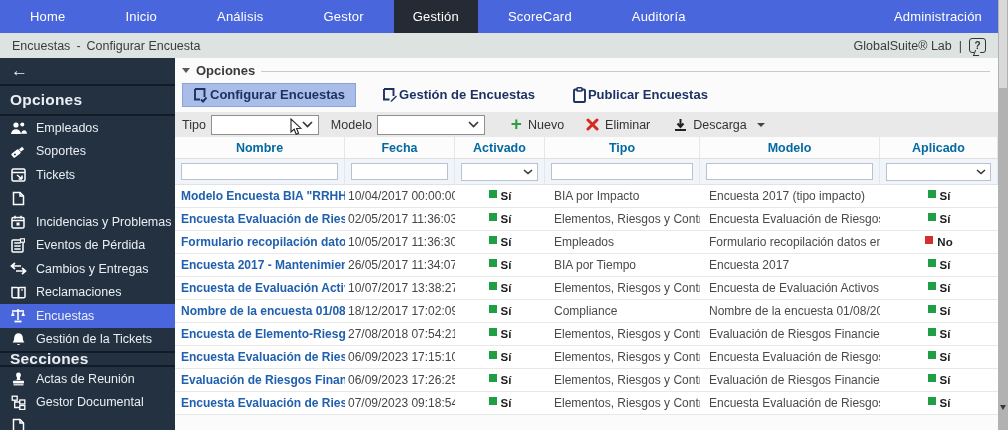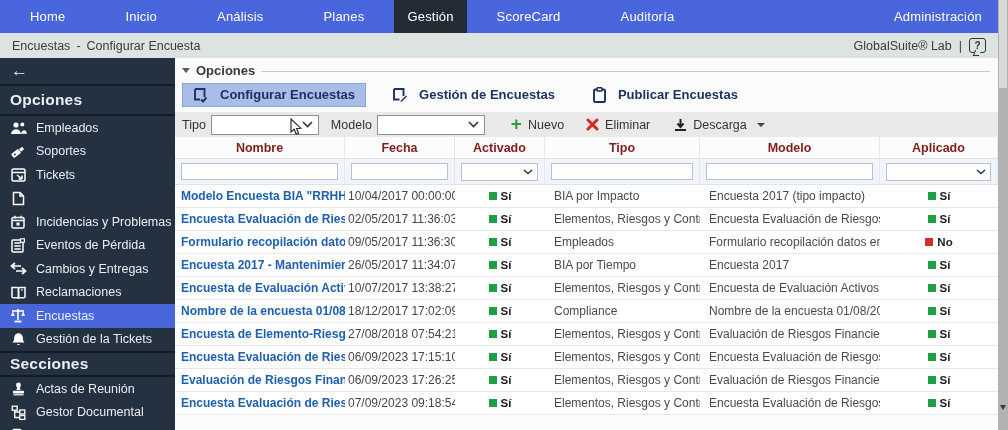--- a/index.html
+++ b/index.html
@@ -4,91 +4,91 @@
 <style>
   * { margin:0; padding:0; box-sizing:border-box; }
   html,body { width:1008px; height:430px; }
   body { font-family:"Liberation Sans", sans-serif; background:#fff; overflow:hidden; }
   .page { position:relative; width:1008px; height:430px; overflow:hidden; background:#fff; }
 
   
   .topnav { position:absolute; left:0; top:0; width:998px; height:33px; background:#4a66dd;
             display:flex; align-items:stretch; color:#fff; font-size:13px; }
   .nav-item { display:flex; align-items:center; padding:0 30px; cursor:default; letter-spacing:.2px; }
-  .nav-item.active { background:#252b34; padding:0 13px; }
+  .nav-item.active { background:#252b34; padding:0 19px; }
   .nav-item.push-right { margin-left:auto; padding-right:16px;text-align:right; }
 
   
   .crumbbar { position:absolute; left:0; top:33px; width:998px; height:25px; background:#dce3e0;
               display:flex; align-items:center; padding:0 12px; font-size:12.5px; color:#3c3c3c; }
   .crumb-right { margin-left:auto; display:flex; align-items:center; gap:7px; color:#3c3c3c; }
   .help-bubble { width:17px; height:15px; border:1.6px solid #333; border-radius:3px; position:relative;
                  display:flex; align-items:center; justify-content:center; font-size:10px; font-weight:700; color:#333; }
   .help-bubble:after { content:""; position:absolute; left:4px; bottom:-4px; width:5px; height:5px;
                  background:#dce3e0; border-left:1.6px solid #333; border-bottom:1.6px solid #333;
                  transform:skewX(-20deg); }
 
   
   .sidebar { position:absolute; left:0; top:58px; width:175px; height:372px; background:#233140;
              color:#e9eef3; overflow:hidden; }
   .side-back { height:28px; display:flex; align-items:center; padding-left:11px;
                border-bottom:2px solid #121c26; font-size:17px; font-weight:700; }
   .side-header { height:30px; display:flex; align-items:center; padding-left:10px;
                  font-weight:700; font-size:15.5px; border-bottom:2px solid #121c26; letter-spacing:.2px; }
-  .side-header.second { border-top:2px solid #121c26; height:26px; }
+  .side-header.second { border-top:2px solid #121c26; height:16px; }
   .side-item { height:23.5px; display:flex; align-items:center; padding-left:9px; gap:9px;
                font-size:12.5px; white-space:nowrap; }
   .side-item.selected { background:#4a66dd; }
   .side-item .icon { width:18px; display:flex; justify-content:center; align-items:center; flex:none; }
   .side-item .icon svg { display:block; }
 
   
   .main { position:absolute; left:175px; top:58px; width:823px; height:372px; background:#fbfbfb; }
   .panel-head { position:absolute; top:4px; left:7px; right:8px; height:16px;
                 display:flex; align-items:center; gap:6px; font-size:13px; font-weight:700; color:#3a3a3a; }
   .tri-down { width:0; height:0; border-left:4.5px solid transparent; border-right:4.5px solid transparent;
               border-top:5.5px solid #5a5a5a; }
   .head-rule { flex:1; height:1px; background:#cacaca; margin-top:2px; }
 
   .tabs { position:absolute; top:23px; left:7px; height:27px; display:flex; gap:15px; align-items:center; }
-  .tab { display:flex; align-items:center; gap:11px; padding:3px 10px; font-size:13px; font-weight:700;
+  .tab { display:flex; align-items:center; gap:1px; padding:3px 10px; font-size:13px; font-weight:700;
          color:#1d3263; border:1px solid transparent; }
   .tab.active { background:#a9bde8; border:1px solid #8aa2da; }
   .tab .icon svg { display:block; }
 
   .toolbar { position:absolute; top:54px; left:0; width:823px; height:25px; background:#e9e9e9;
              display:flex; align-items:center; font-size:12.5px; color:#333; padding-left:7px; }
   .tb-label { margin-right:5px; }
   .fselect { width:108px; height:20px; background:#fff; border:1px solid #8f8f8f; position:relative;
              display:flex; align-items:center; justify-content:flex-end; padding-right:5px; }
   .fselect svg { display:block; }
   .tb-btn { display:flex; align-items:center; gap:6px; font-size:12.5px; color:#333; }
   .gap1 { margin-left:26px; } .gap2 { margin-left:22px; } .gap3 { margin-left:24px; }
   .plus-glyph { color:#2f9e3f; font-size:19px; font-weight:800; line-height:1; margin-top:-2px; }
   .caret-sm { width:0; height:0; border-left:4px solid transparent; border-right:4px solid transparent;
               border-top:4.5px solid #444; margin-left:4px; }
 
   
   .grid { position:absolute; top:79px; left:0; width:823px; }
   .grow { display:grid; grid-template-columns:170px 110px 90px 155px 180px 118px; align-items:center; }
   .g-head { height:22px; background:#fcfcfc; border-bottom:1px solid #e0e0e0; font-weight:700;
-            font-size:12.5px; color:#7f1d1d; }
+            font-size:12.5px; color:#0369a1; }
   .g-head .gcell { text-align:center; border-right:1px solid #e6e6e6; height:100%;
                    display:flex; align-items:center; justify-content:center; }
   .g-filter { height:26px; background:#f1f5f9; border-bottom:1px solid #dfe3e8; }
   .g-filter .gcell { padding:0 6px; border-right:1px solid #e2e8ef; height:100%;
                      display:flex; align-items:center; }
   .g-filter input { width:100%; height:17px; border:1px solid #b7c3d3; background:#fff; font-size:11px; }
   .fsel2 { width:100%; height:18px; border:1px solid #b7c3d3; background:#fff; display:flex;
            align-items:center; justify-content:flex-end; padding-right:4px; }
   .g-row { height:23px; background:#fff; border-bottom:1px solid #e8e8e8; font-size:12px; }
   .cell-nombre { font-weight:700; color:#2060ae; padding-left:6px; white-space:nowrap; overflow:hidden; }
   .cell-fecha { color:#454545; padding-left:3px; white-space:nowrap; overflow:hidden; }
   .cell-mid { color:#4a4a4a; padding-left:9px; white-space:nowrap; overflow:hidden; }
-  .cell-flag { display:flex; align-items:center; justify-content:center; gap:4px; }
+  .cell-flag { display:flex; align-items:flex-start; justify-content:center; gap:4px; }
   .sq { width:8px; height:8px; display:inline-block; }
   .sq.yes { background:#1f9e43; } .sq.no { background:#d32f2f; }
   .flag-txt { font-weight:700; font-size:11.5px; color:#1d1d1d; }
 
   
   .vscroll { position:absolute; right:0; top:0; width:10px; height:430px; background:#b2b2b2; }
   .vthumb { position:absolute; top:0; left:1px; right:1px; height:88px; background:#d9d9d9; }
   .sb-arrow { position:absolute; bottom:20px; left:1.5px; width:0; height:0;
               border-left:3.5px solid transparent; border-right:3.5px solid transparent;
               border-top:5px solid #3a3a3a; }
@@ -97,21 +97,21 @@
 </style>
 </head>
 <body>
 
 <div class="page">
 
   <div class="topnav" id="topnav">
       <div class="nav-item">Home</div>
       <div class="nav-item">Inicio</div>
       <div class="nav-item">Análisis</div>
-      <div class="nav-item">Planes</div>
+      <div class="nav-item">Gestor</div>
       <div class="nav-item active">Gestión</div>
       <div class="nav-item">ScoreCard</div>
       <div class="nav-item">Auditoría</div>
       <div class="nav-item push-right">Administración</div>
     </div>
 
   <div class="crumbbar">
     <span>Encuestas</span>
     <span style="margin:0 6px;">-</span>
     <span>Configurar Encuesta</span>
@@ -395,21 +395,21 @@
             </div>
             <div class="cell-mid">Elementos, Riesgos y Controles</div>
             <div class="cell-mid">Encuesta Evaluación de Riesgos Corp</div>
             <div class="cell-flag">
               <span class="sq yes"></span>
               <span class="flag-txt">Sí</span>
             </div>
           </div>
           <div class="grow g-row">
             <div class="cell-nombre">Formulario recopilación datos empl</div>
-            <div class="cell-fecha">09/05/2017 11:36:30</div>
+            <div class="cell-fecha">10/05/2017 11:36:30</div>
             <div class="cell-flag">
               <span class="sq yes"></span>
               <span class="flag-txt">Sí</span>
             </div>
             <div class="cell-mid">Empleados</div>
             <div class="cell-mid">Formulario recopilación datos emple</div>
             <div class="cell-flag">
               <span class="sq no"></span>
               <span class="flag-txt">No</span>
             </div>

